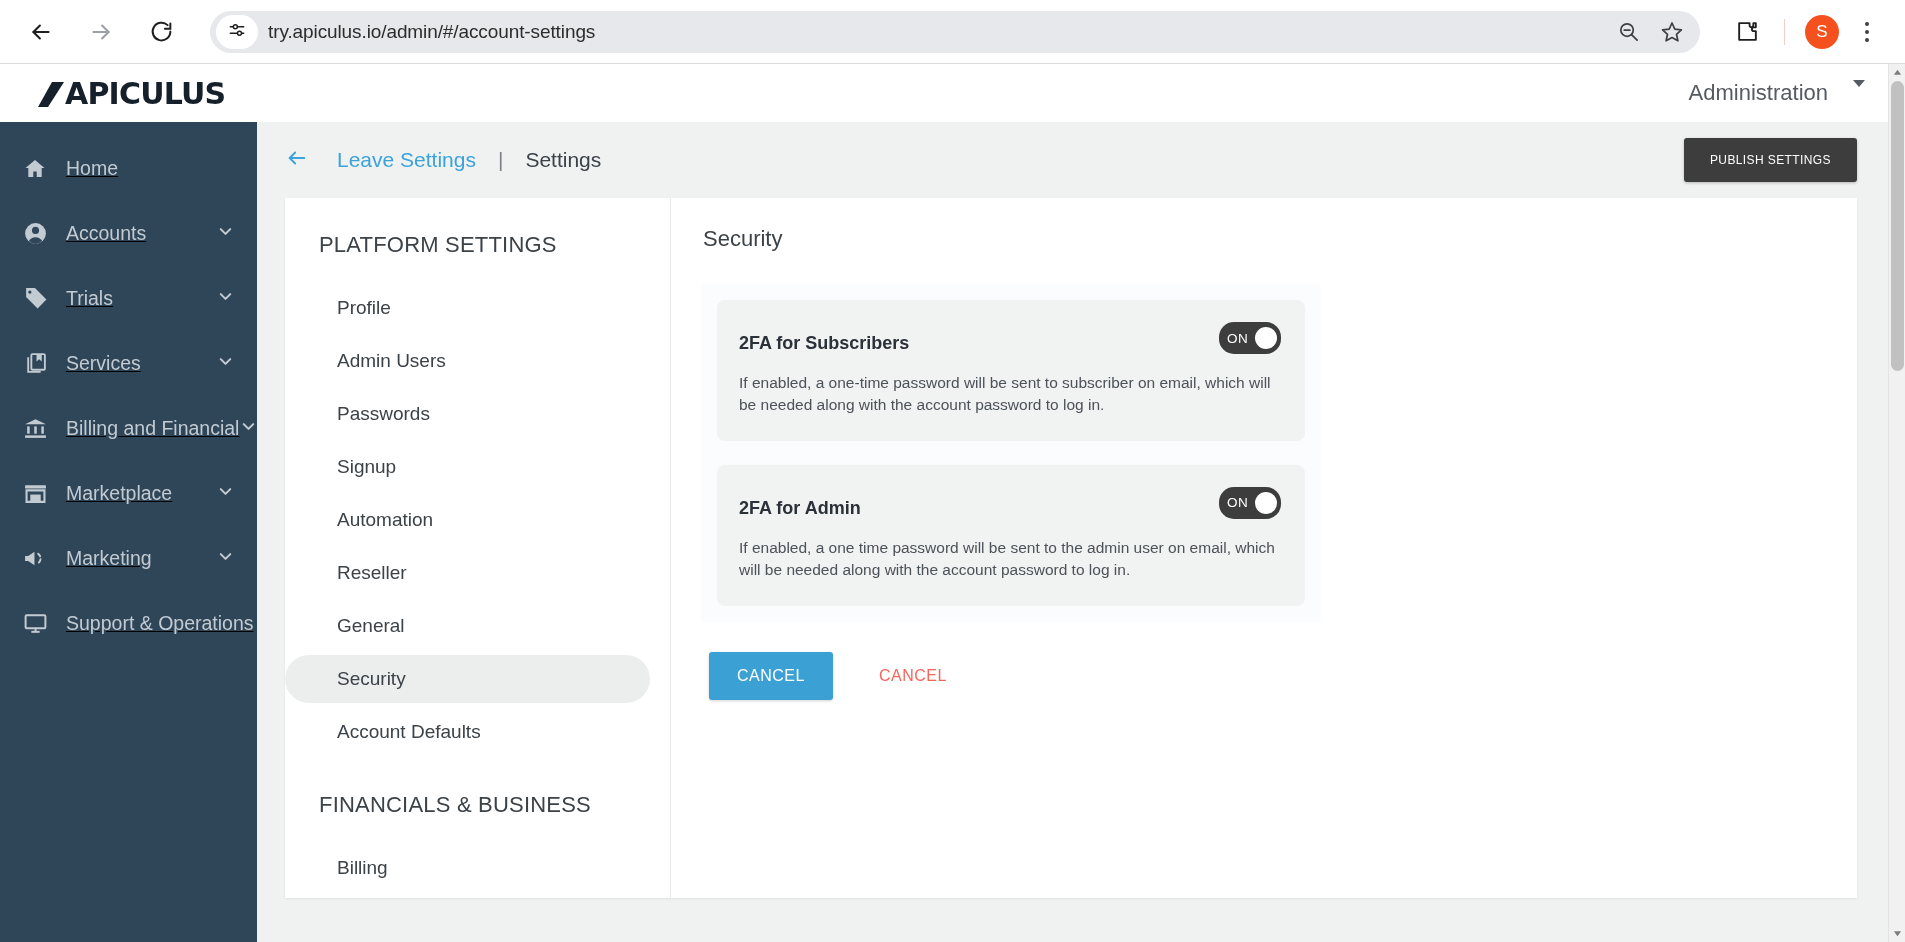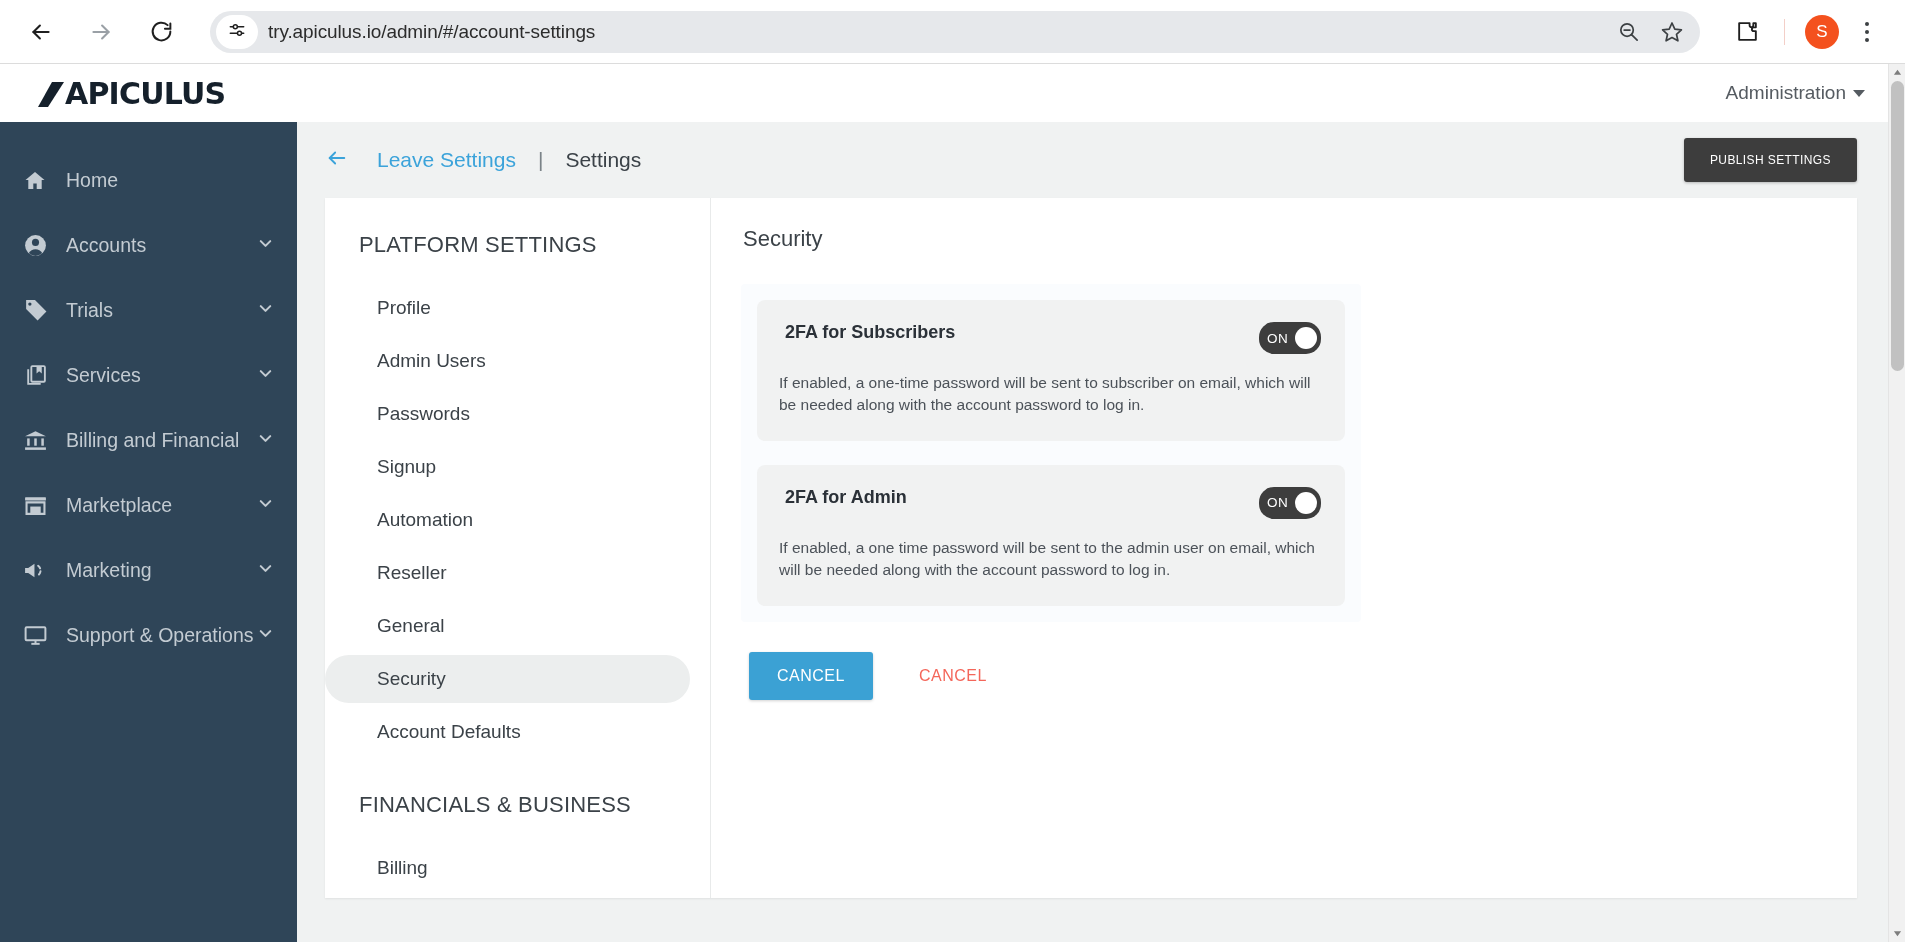--- a/index.html
+++ b/index.html
@@ -114,41 +114,42 @@
   .logo .a-mark {
     display: inline-block;
     width: 26px; height: 25px;
     margin-right: 1px;
     position: relative;
     top: 3px;
   }
   .logo .rest { font-family: "DejaVu Sans", sans-serif; font-weight: bold; font-size: 30px; letter-spacing:-0.8px;}
   .header-right {
     margin-left: auto;
-    display: flex; align-items: center;
-    font-size: 19px;
+    display: flex; 
+    font-size: 22px;
     color: #555b61;
-    gap: 7px;
+    gap: 25px;
   }
   .caret-down {
     width: 0; height: 0;
     border-left: 6px solid transparent;
     border-right: 6px solid transparent;
     border-top: 7px solid #555b61;
   }
 
   .body-row { flex: 1 1 auto; display: flex; min-height: 0; }
 
   
   .sidebar {
-    width: 297px;
+    width: 257px;
     background: #2f4558;
     flex: 0 0 auto;
-    padding-top: 26px;
+    padding-top: 14px;
     overflow: hidden;
+    text-decoration: underline;
   }
   .side-item {
     height: 65px;
     display: flex;
     align-items: center;
     padding: 0 22px 0 18px;
     color: #c3cbd2;
     font-size: 19.5px;
   }
   .side-item .si-icon {
@@ -250,23 +251,22 @@
     max-width: 620px;
   }
   .card {
     background: #f1f2f2;
     border-radius: 8px;
     padding: 22px 24px 24px 22px;
     margin-bottom: 24px;
   }
   .card:last-child { margin-bottom: 0; }
   .card-head {
-    display: flex; align-items: flex-start;
+    display: flex; align-items: flex-end;
     margin-bottom: 18px;
-    margin-left: 6px;
   }
   .card-title {
     font-size: 18px;
     font-weight: bold;
     color: #2b3138;
   }
   .toggle {
     margin-left: auto;
     width: 62px; height: 30px;
     background: #3d3d3d;

